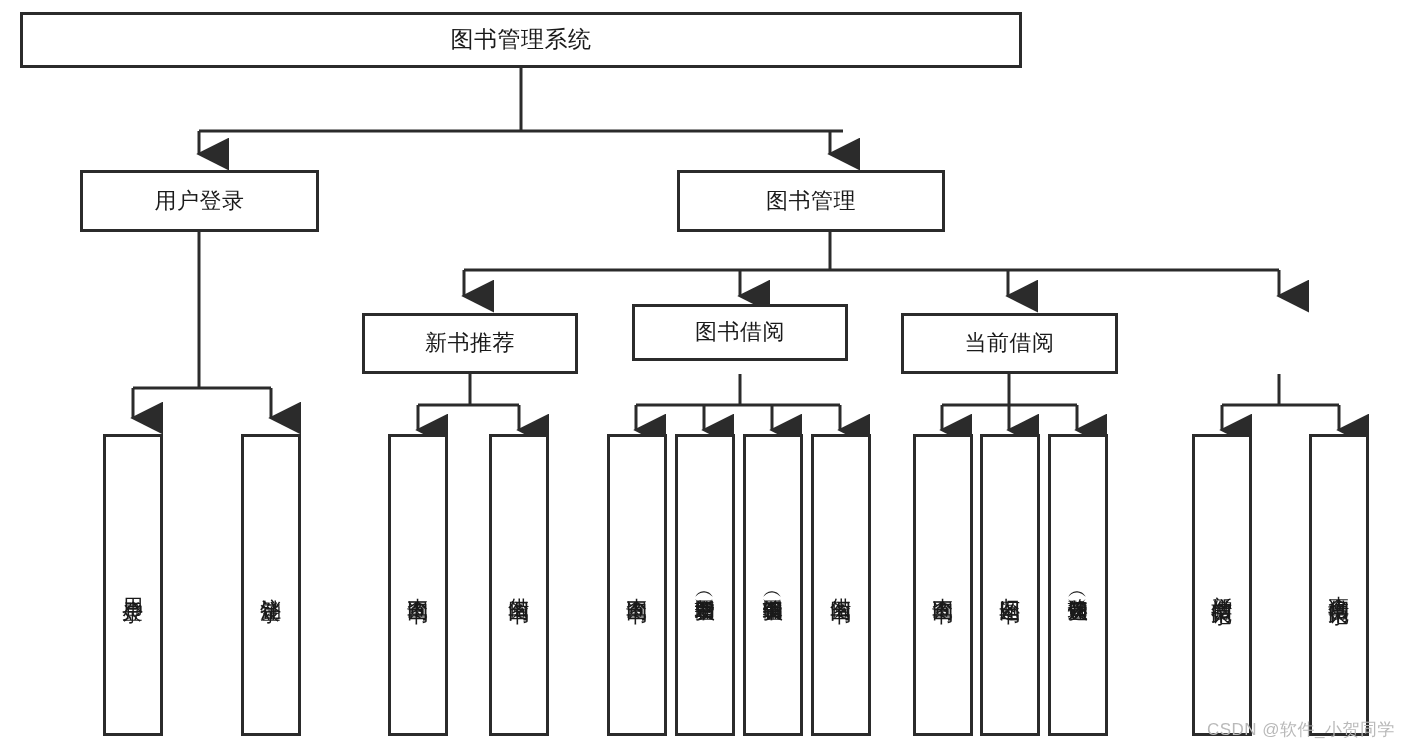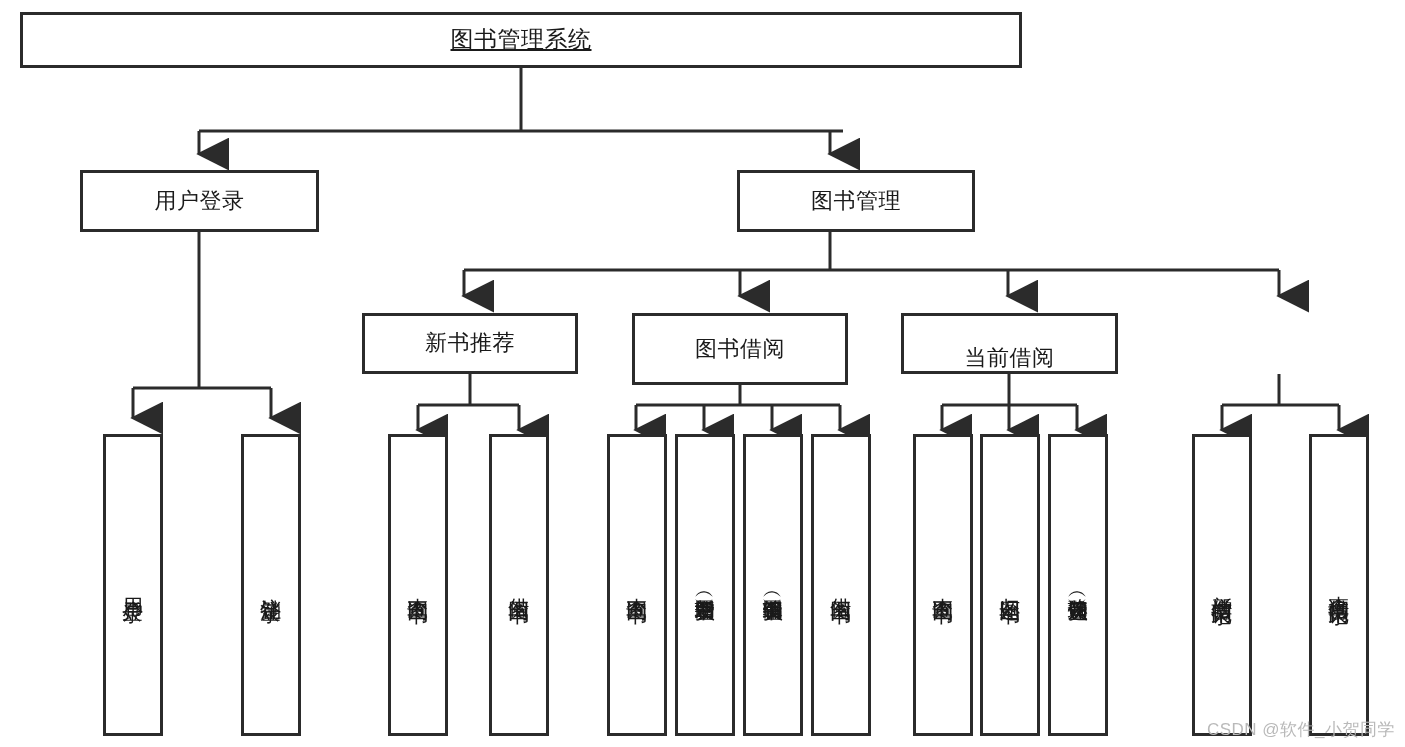--- a/index.html
+++ b/index.html
@@ -36,21 +36,21 @@
     justify-content: center;
     color: #1a1a1a;
     z-index: 2;
   }
   .node-h {
     font-size: 22px;
     line-height: 1.2;
     letter-spacing: 0.5px;
     white-space: nowrap;
   }
-  .node-root .node-h { font-size: 23px; text-decoration: underline; }
+  .node-root .node-h { font-size: 23px; }
   .leaf {
     border-width: 3px;
     align-items: center;
     justify-content: center;
   }
   .vlabel {
     writing-mode: vertical-rl;
     text-orientation: upright;
     font-size: 21px;
     line-height: 1.22;
@@ -130,33 +130,33 @@
   </svg>
 
   <div class="node node-root" style="left:20px; top:12px; width:1002px; height:56px;">
     <span class="node-h">图书管理系统</span>
   </div>
 
   <div class="node" style="left:80px; top:170px; width:239px; height:62px;">
     <span class="node-h">用户登录</span>
   </div>
 
-  <div class="node" style="left:737px; top:170px; width:238px; height:62px;">
+  <div class="node" style="left:677px; top:170px; width:268px; height:62px;">
     <span class="node-h">图书管理</span>
   </div>
 
   <div class="node" style="left:362px; top:313px; width:216px; height:61px;text-align:right;">
     <span class="node-h">新书推荐</span>
   </div>
 
-  <div class="node" style="left:632px; top:313px; width:216px; height:72px;">
+  <div class="node" style="left:632px; top:304px; width:216px; height:57px;">
     <span class="node-h">图书借阅</span>
   </div>
 
-  <div class="node" style="left:901px; top:313px; width:217px; height:61px;align-items:flex-end;">
+  <div class="node" style="left:901px; top:313px; width:217px; height:61px;">
     <span class="node-h">当前借阅</span>
   </div>
 
 
   <div class="node leaf" style="left:103px; top:434px; width:60px; height:302px;">
     <span class="vlabel">用户登录</span>
   </div>
 
   <div class="node leaf" style="left:241px; top:434px; width:60px; height:302px;">
     <span class="vlabel">注销登录</span>

